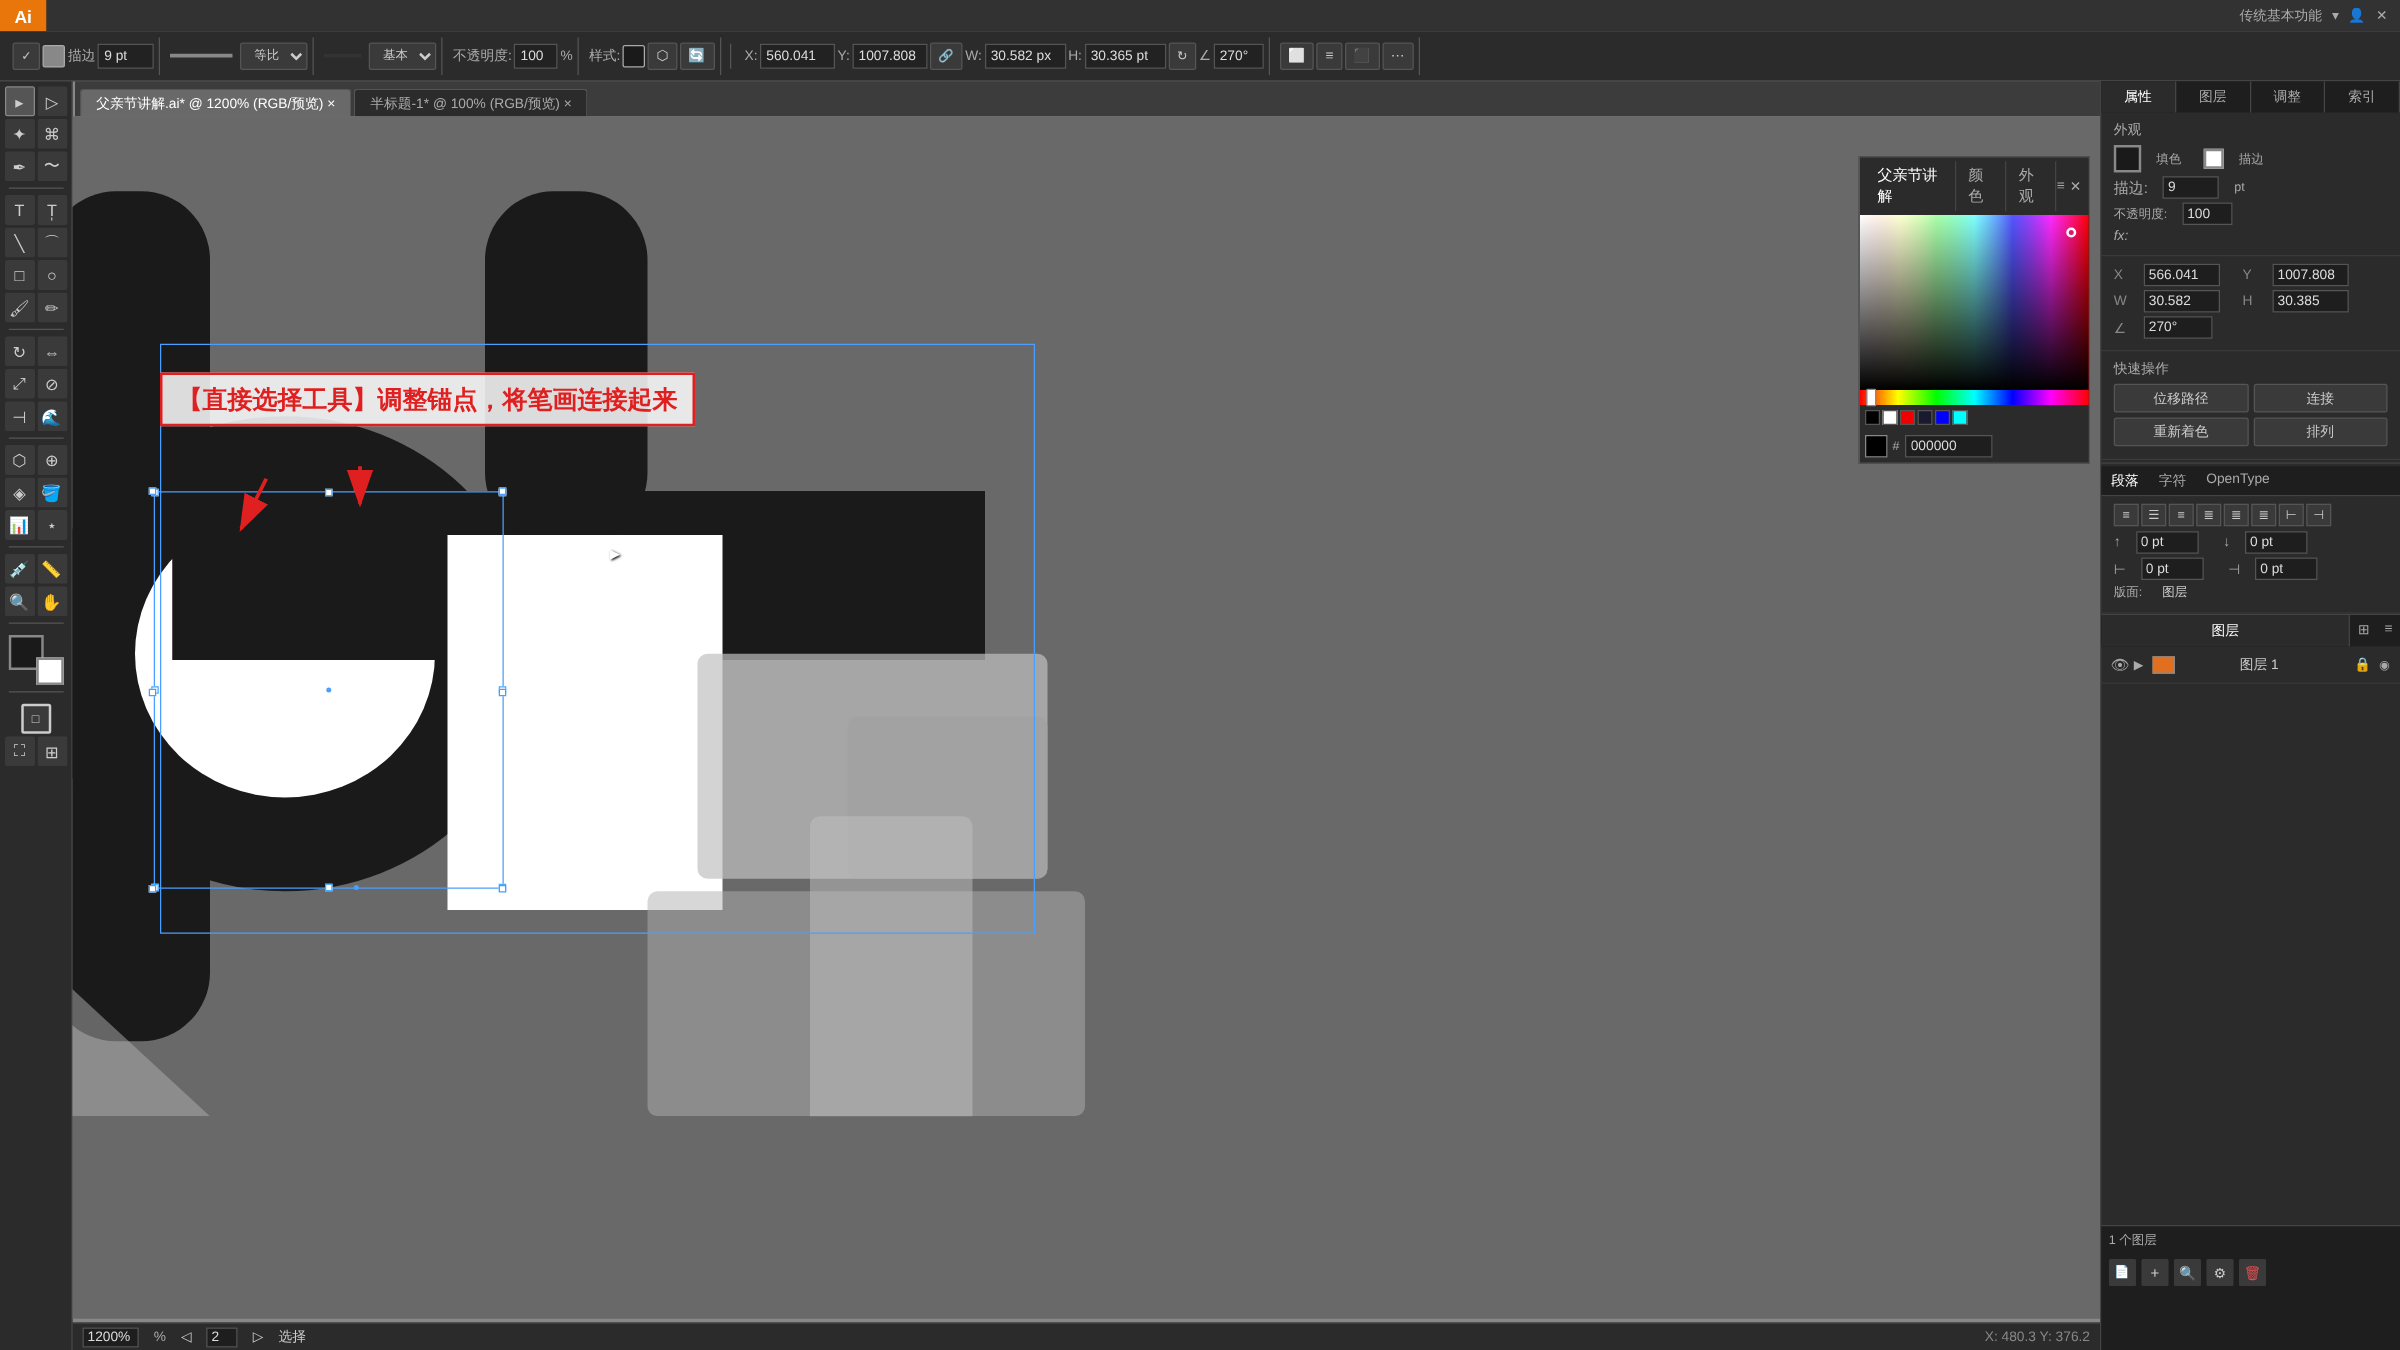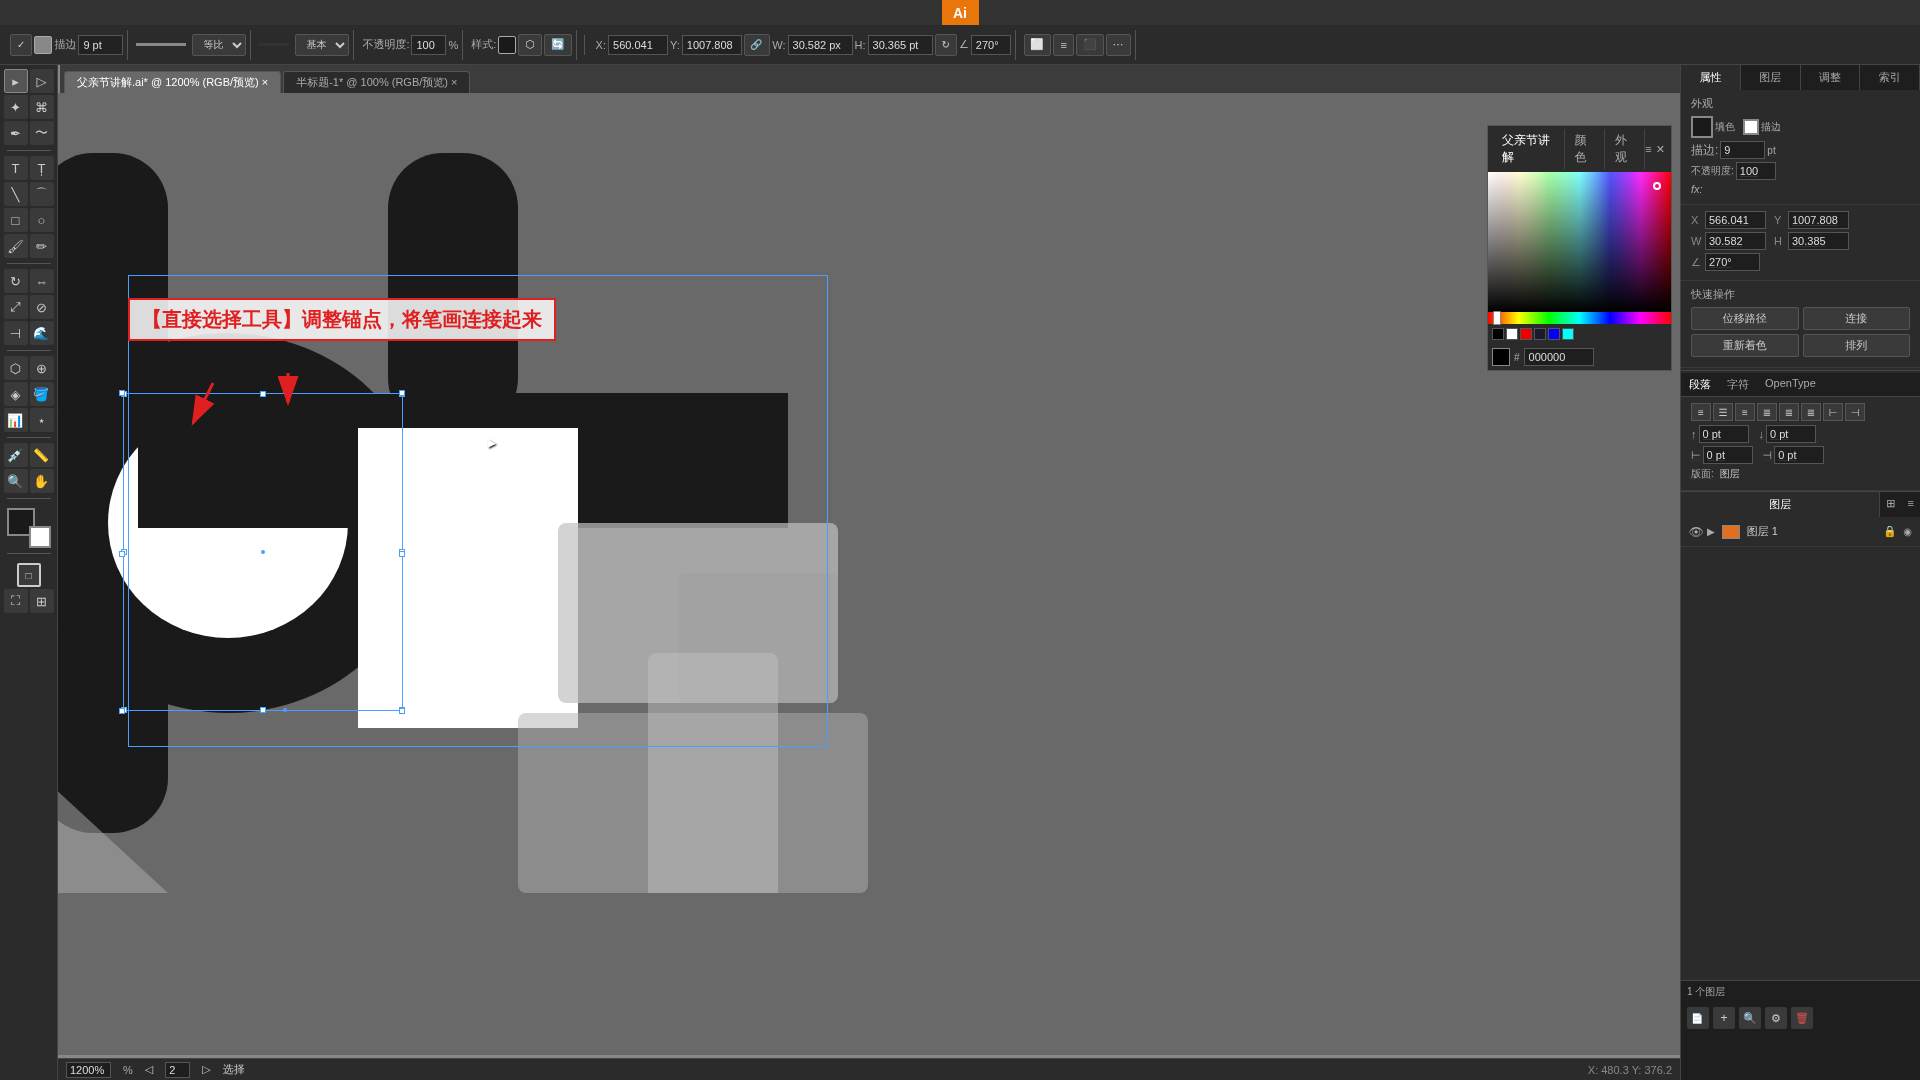--- a/index.html
+++ b/index.html
@@ -1,21 +1,21 @@
 <!DOCTYPE html>
 <html><head>
   <meta charset="utf-8">
   <style>
     * { margin: 0; padding: 0; box-sizing: border-box; }
     body { width: 1920px; height: 1080px; overflow: hidden; background: #888; font-family: 'Microsoft YaHei', Arial, sans-serif; font-size: 12px; color: #333; }
 
     
     #menu-bar {
       position: absolute; top: 0; left: 0; width: 1920px; height: 25px;
-      background: #323232; display: flex; align-items: center; color: #ccc; font-size: 12px; flex-direction: column;
+      background: #323232; display: flex; align-items: center; color: #ccc; font-size: 12px;
     }
     #menu-bar .logo { width: 37px; height: 25px; background: #e8760a; display: flex; align-items: center; justify-content: center; color: white; font-weight: bold; font-size: 14px; flex-shrink: 0; }
     #menu-bar .menu-items { display: flex; gap: 2px; padding: 0 8px; }
     #menu-bar .menu-item { padding: 2px 8px; cursor: pointer; color: #ccc; font-size: 12px; }
     #menu-bar .right-side { margin-left: auto; display: flex; align-items: center; gap: 8px; padding-right: 10px; color: #aaa; font-size: 11px; }
 
     
     #toolbar {
       position: absolute; top: 25px; left: 0; width: 1920px; height: 40px;
       background: #2b2b2b; display: flex; align-items: center; padding: 0 6px; gap: 4px;
@@ -45,21 +45,21 @@
     .tool-btn:hover, .tool-btn.active { background: #555; border-color: #888; }
     .tool-divider { width: 44px; height: 1px; background: #555; margin: 3px 0; }
     .color-box { width: 44px; height: 40px; position: relative; margin-top: 4px; }
     .color-fg { width: 28px; height: 28px; background: #1a1a1a; border: 2px solid #888; position: absolute; top: 0; left: 0; }
     .color-bg { width: 22px; height: 22px; background: #fff; border: 2px solid #888; position: absolute; bottom: 0; right: 0; }
     .panel-tabs { display: flex; background: #1e1e1e; }
     .panel-tab { flex: 1; padding: 5px 4px; font-size: 11px; color: #aaa; text-align: center; cursor: pointer; border-right: 1px solid #444; }
     .panel-tab.active { color: #fff; background: #2b2b2b; }
     .panel-section { padding: 6px 10px; border-bottom: 1px solid #3a3a3a; }
     .panel-section-title { color: #aaa; font-size: 11px; margin-bottom: 5px; }
-    .panel-row { display: flex; align-items: center; gap: 2px; margin-bottom: 3px; text-decoration: underline; }
+    .panel-row { display: flex; align-items: center; gap: 12px; margin-bottom: 3px; }
     .panel-label { color: #aaa; font-size: 10px; width: 20px; }
     .panel-input { background: #1e1e1e; border: 1px solid #555; color: #ddd; padding: 1px 3px; font-size: 11px; width: 61px; height: 18px; }
     .coord-icon { color: #888; font-size: 11px; width: 12px; }
 
     
     #color-panel {
       position: absolute; top: 125px; right: 248px; width: 185px;
       background: #2b2b2b; border: 1px solid #555; z-index: 100;
     }
     .color-panel-tab { padding: 3px 8px; color: #aaa; cursor: pointer; border-right: 1px solid #444; }
@@ -109,21 +109,21 @@
     .bp-tab { padding: 4px 8px; color: #aaa; font-size: 11px; cursor: pointer; }
     .bp-tab.active { color: #fff; }
     .qa-row { display: flex; gap: 4px; margin-bottom: 4px; }
     .qa-btn { flex: 1; background: #3a3a3a; border: 1px solid #555; color: #ccc; padding: 3px 6px; font-size: 11px; cursor: pointer; text-align: center; border-radius: 2px; }
 
     
     .layer-panel { padding: 4px; }
     .layer-item { display: flex; align-items: center; gap: 4px; padding: 3px 4px; cursor: pointer; }
     .layer-eye { width: 14px; height: 14px; color: #aaa; font-size: 12px; display: flex; align-items: center; justify-content: center; }
     .layer-icon { width: 20px; height: 14px; background: #555; border: 1px solid #888; }
-    .layer-name { color: #ccc; font-size: 11px; }
+    .layer-name { color: #ccc; font-size: 11px; margin-left: 45px; }
     .layer-lock { color: #aaa; font-size: 11px; margin-left: auto; }
 
     
     .typo-section { padding: 6px 10px; border-bottom: 1px solid #3a3a3a; }
     .align-btns { display: flex; gap: 2px; flex-wrap: wrap; }
     .align-btn { width: 20px; height: 18px; background: #3a3a3a; border: 1px solid #555; color: #ccc; font-size: 10px; cursor: pointer; display: flex; align-items: center; justify-content: center; }
 
     
     #right-full {
       position: absolute; top: 65px; right: 0; width: 240px; bottom: 0;

